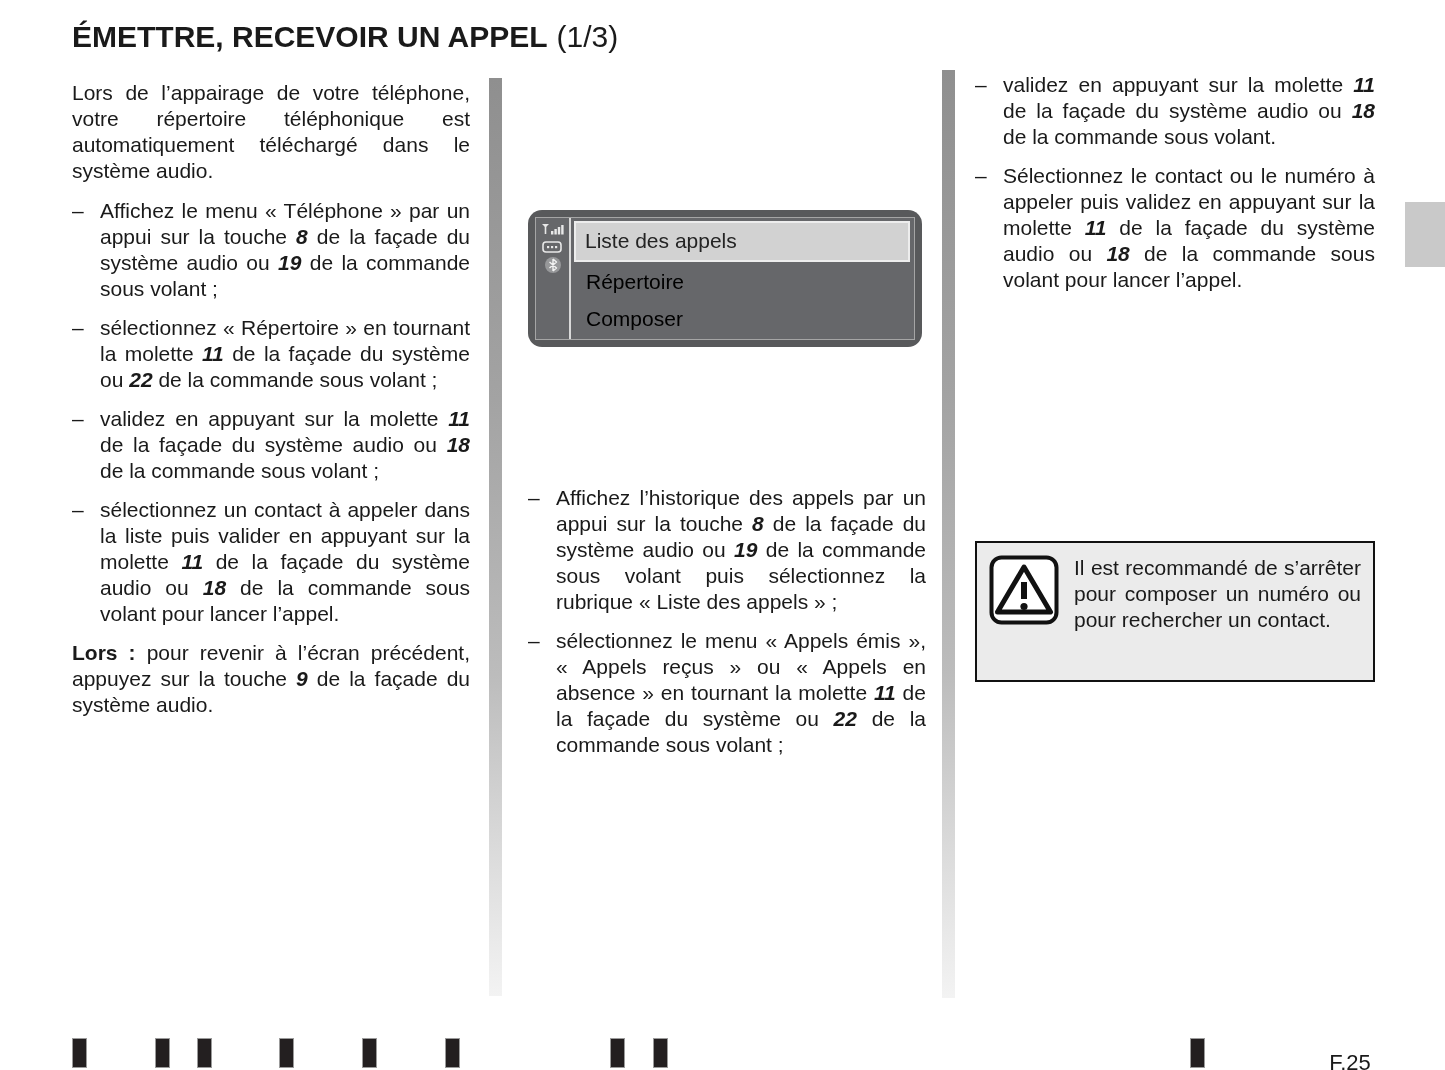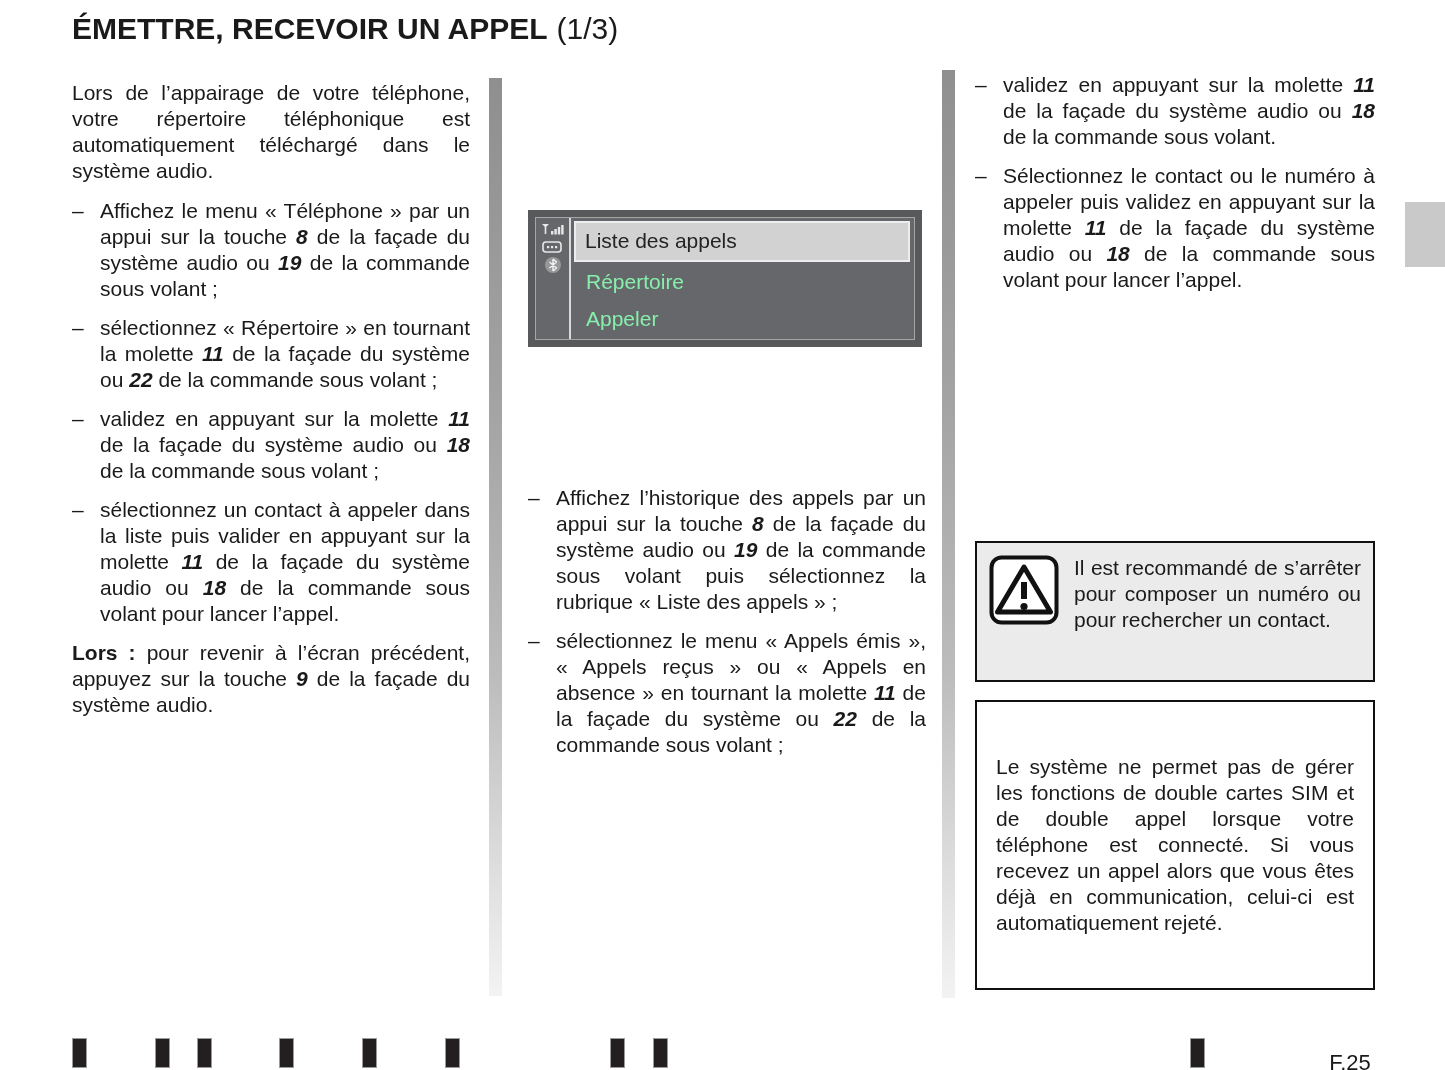--- a/index.html
+++ b/index.html
@@ -1,49 +1,49 @@
 <!DOCTYPE html>
 <html lang="fr"><head>
 <meta charset="utf-8">
 <style>
   html,body{margin:0;padding:0;background:#fff;}
   .page{
     position:relative;width:1445px;height:1070px;background:#ffffff;
     font-family:"Liberation Sans",sans-serif;color:#1a1a1a;overflow:hidden;
   }
   
-  .title{position:absolute;left:72px;top:12px;font-size:30px;font-weight:bold;white-space:nowrap;}
+  .title{position:absolute;left:72px;top:20px;font-size:30px;font-weight:bold;white-space:nowrap;}
   .title .suffix{font-weight:normal;margin-left:9px;}
 
   
   .col{position:absolute;font-size:21px;line-height:26px;text-align:justify;}
   .col h2{font-size:25px;line-height:30px;font-weight:bold;margin:0 0 14px 0;text-align:left;}
   .para{margin:0 0 14px 0;}
   .bullet{display:flex;margin:0 0 13px 0;}
   .bullet .dash{flex:0 0 28px;text-align:left;}
   .bullet p{margin:0;flex:1;text-align:justify;}
   .num{font-weight:bold;font-style:italic;margin-top:26px;}
   .nota-label{font-weight:bold;}
 
   
   .sep{position:absolute;width:13px;
     background:linear-gradient(to bottom,#8f8f8f 0%,#a3a3a3 35%,#bcbcbc 65%,#dcdcdc 85%,#f3f3f3 100%);}
   #sep-left{left:489px;top:78px;height:918px;}
   #sep-mid{left:942px;top:70px;height:928px;}
 
   
   .screen{position:absolute;left:528px;top:210px;width:394px;height:137px;
-    background:#58595b;padding:7px;box-sizing:border-box;}
+    background:#58595b;padding:7px;box-sizing:border-box;border-radius:14px;}
   .screen-inner{width:100%;height:100%;border:1px solid #a5a5a5;background:#66676a;
     display:flex;box-sizing:border-box;}
   .screen-side{flex:0 0 33px;display:flex;flex-direction:column;align-items:center;
     padding-top:5px;gap:3px;border-right:2px solid #d9d9d9;}
   .screen-menu{flex:1;display:flex;flex-direction:column;padding:2px 3px;}
   .screen-row{flex:1;display:flex;align-items:center;padding-left:12px;
-    color:#86efac;font-size:21px;}
+    color:#000000;font-size:21px;}
   .screen-row.selected{background:#d2d2d2;border:2px solid #ededed;color:#242424;
     padding-left:9px;margin:1px 1px 2px 0;}
 
   
   .warnbox{position:absolute;left:975px;top:541px;width:400px;height:141px;
     border:2px solid #111;background:#ebebeb;box-sizing:border-box;
     display:flex;align-items:flex-start;padding:12px 12px;gap:15px;}
   .warn-icon{flex:0 0 70px;width:70px;height:70px;}
   .warn-text{flex:1;font-size:21px;line-height:26px;text-align:justify;}
   .infobox{position:absolute;left:975px;top:700px;width:400px;height:290px;
@@ -117,21 +117,21 @@
         </svg>
       </div>
       <div class="screen-menu">
         <div class="screen-row selected">
             <span>Liste des appels</span>
           </div>
         <div class="screen-row">
             <span>Répertoire</span>
           </div>
         <div class="screen-row">
-            <span>Appeler</span>
+            <span>Composer</span>
           </div>
       </div>
     </div>
   </div>
 
   <div class="col" style="left:528px;top:485px;width:398px;">
 
     <div class="bullet">
       <span class="dash">–</span>
       <p><span>Affichez l’historique des appels par un appui sur la touche </span><span class="num">8</span><span> de la façade du système audio ou </span><span class="num">19</span><span> de la commande sous volant puis sélectionnez la rubrique « Liste des appels » ;</span></p>
@@ -161,23 +161,20 @@
   <div class="warnbox">
     <svg class="warn-icon" viewBox="0 0 70 70">
       <rect x="2.5" y="2.5" width="65" height="65" rx="10" fill="#ffffff" stroke="#111" stroke-width="4"></rect>
       <path d="M35 12 L61.5 57 H8.5 Z" fill="none" stroke="#111" stroke-width="5" stroke-linejoin="round"></path>
       <path d="M35 27 V44" stroke="#111" stroke-width="6"></path>
       <circle cx="35" cy="51.5" r="3.6" fill="#111"></circle>
     </svg>
     <div class="warn-text">Il est recommandé de s’arrêter pour composer un numéro ou pour rechercher un contact.</div>
   </div>
 
-  <div class="infobox">
-    <p class="info-text">Le système ne permet pas de gérer les fonctions de double cartes SIM et de double appel lorsque votre téléphone est connecté. Si vous recevez un appel alors que vous êtes déjà en communication, celui-ci est automatiquement rejeté.</p>
-  </div>
 
   <div class="edge-tab"></div>
 
   <div class="pagenum">F.25</div>
 
   <div class="mark" style="left:72px;"></div>
   <div class="mark" style="left:155px;"></div>
   <div class="mark" style="left:197px;"></div>
   <div class="mark" style="left:279px;"></div>
   <div class="mark" style="left:362px;"></div>

